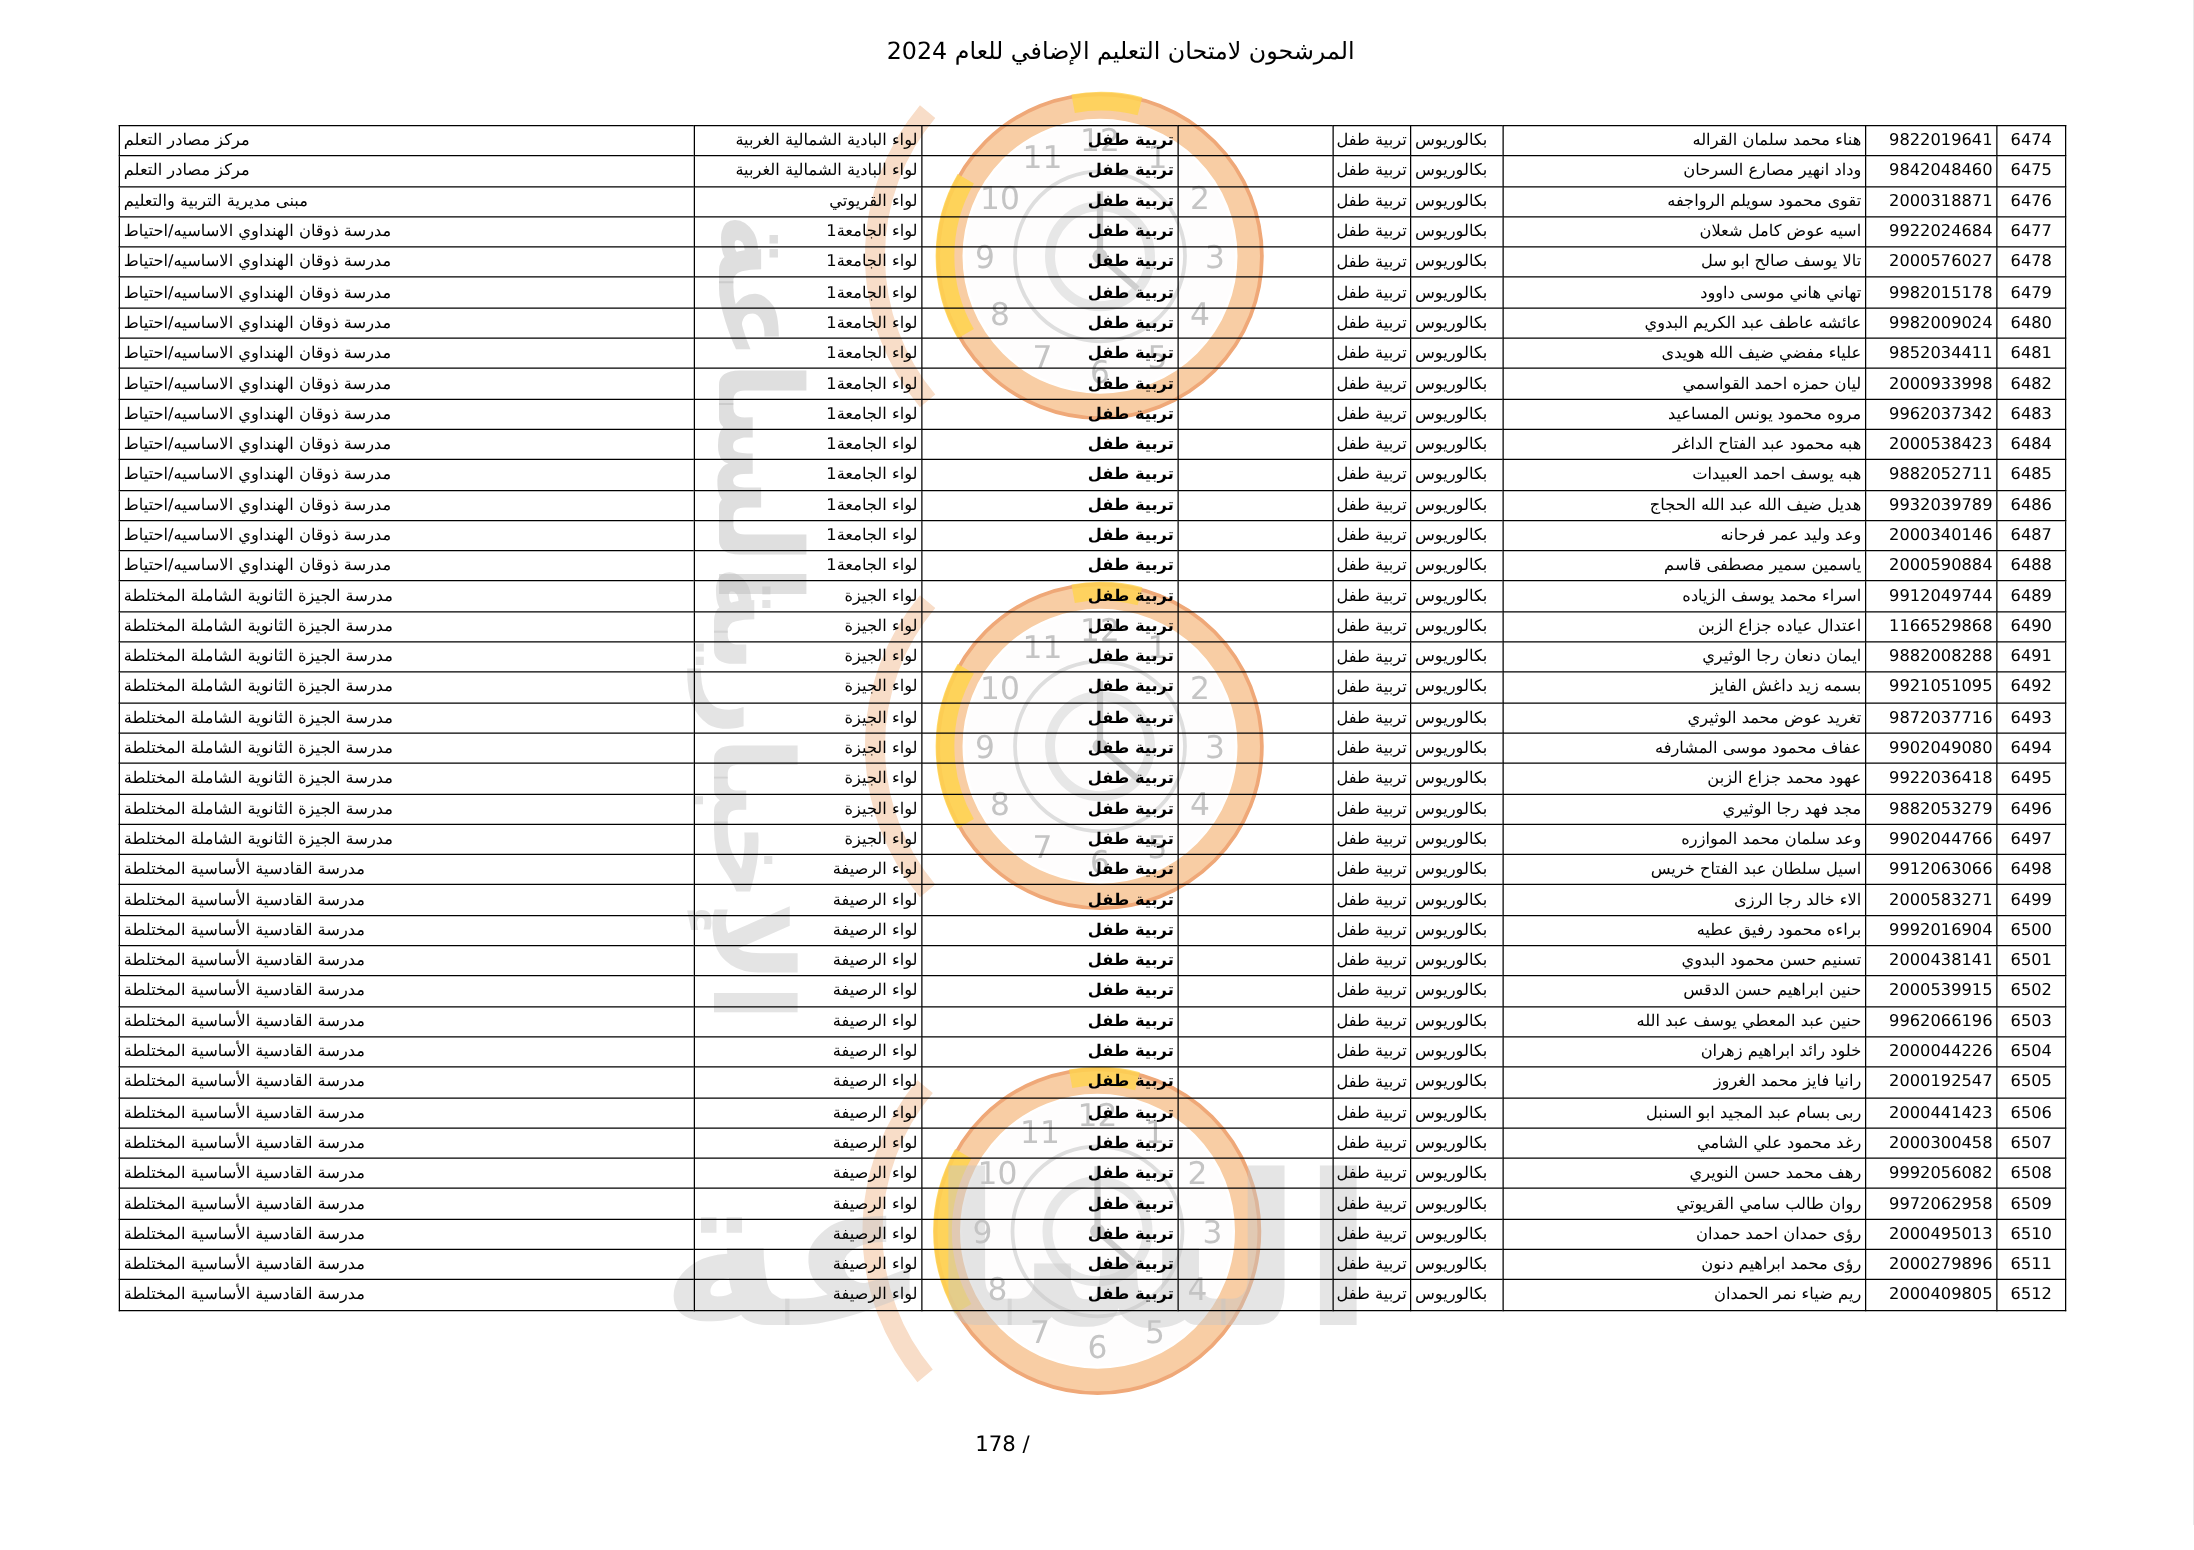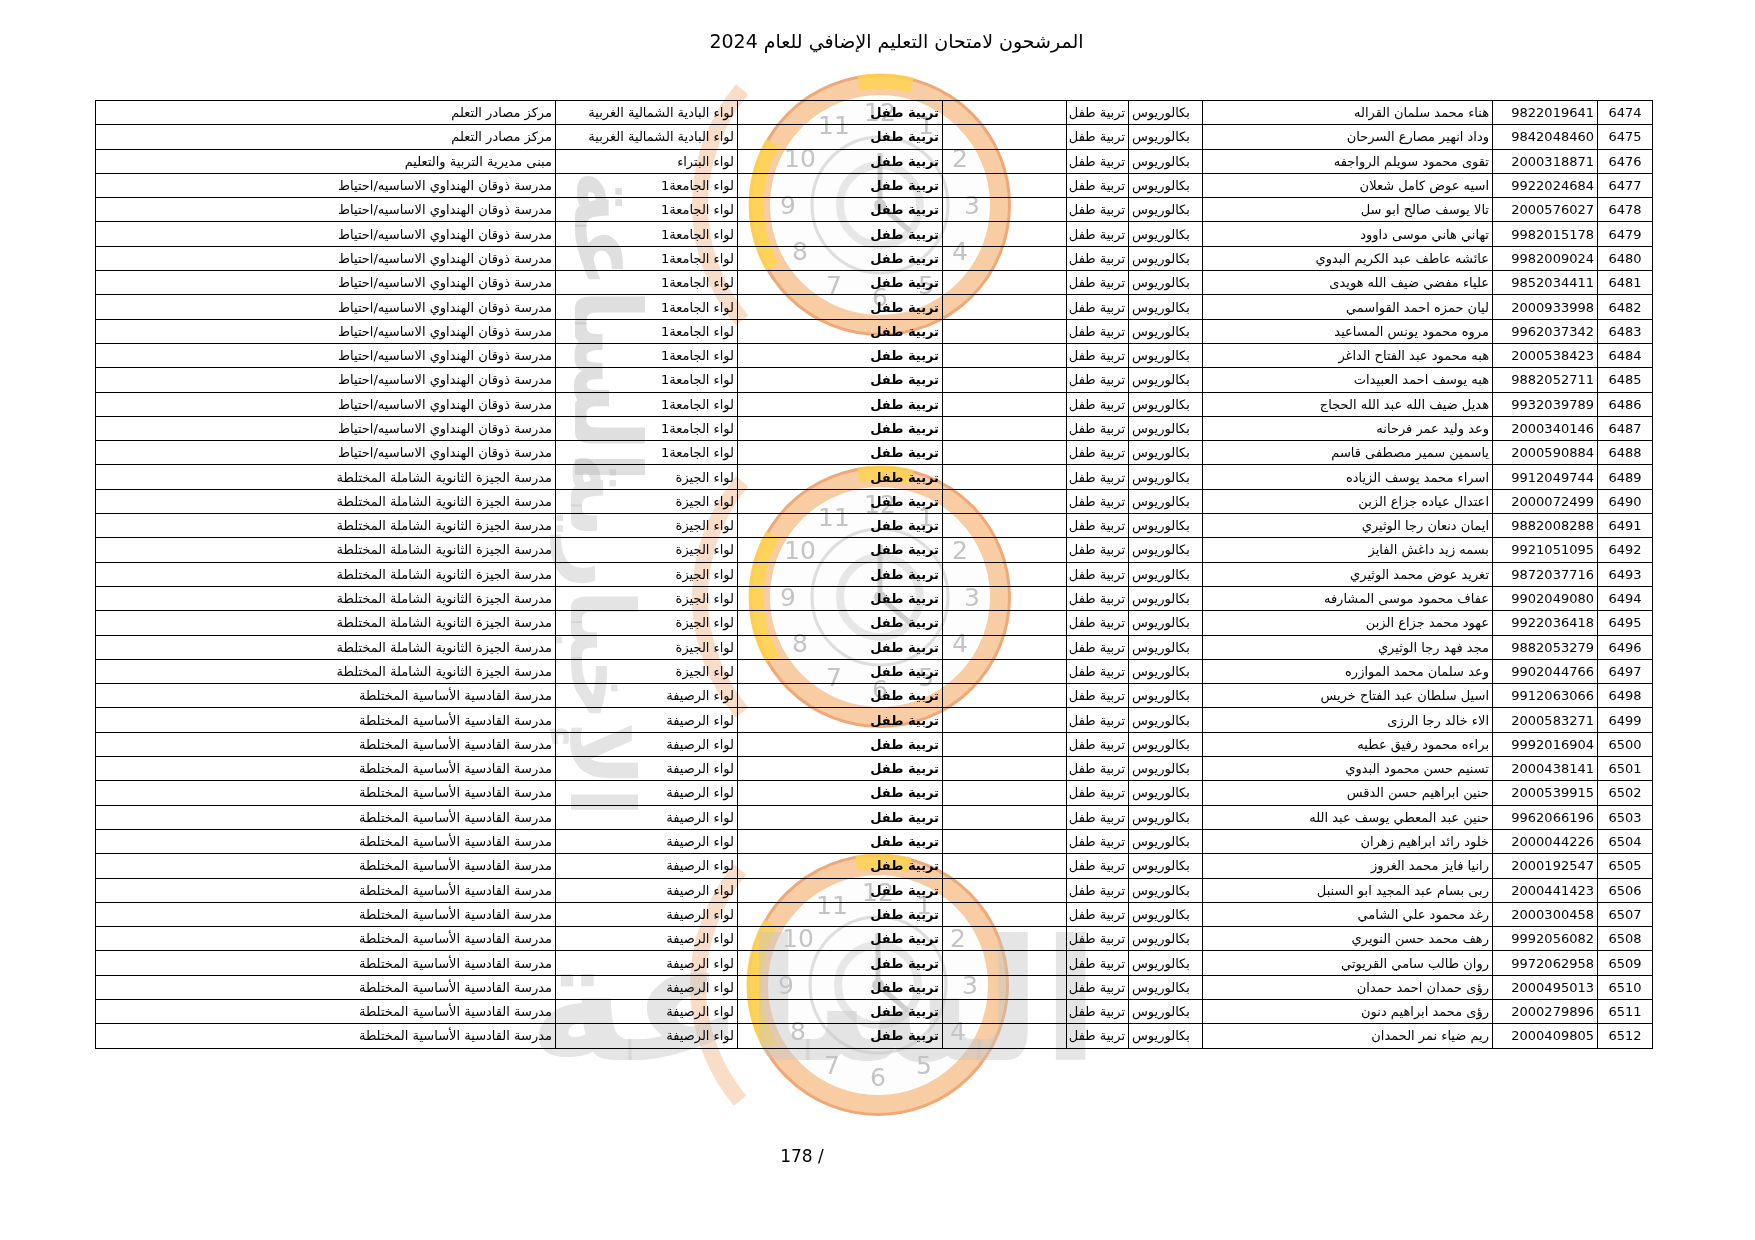--- a/index.html
+++ b/index.html
@@ -36,21 +36,21 @@
     background:transparent;
   }
   td.serial-cell{text-align:center; font-size:15px;}
   td.id-cell{text-align:right; font-size:15px; padding-left:5px;}
   td.name-cell{text-align:right; font-size:13.5px;}
   td.qual-cell{text-align:left;}
   td.spec-cell{text-align:right; padding:0 2px;}
   td.blank-cell{}
   td.exam-cell{text-align:right; font-weight:bold; padding-left:4px; padding-right:26px;}
   td.district-cell{text-align:right;}
-  td.school-cell{text-align:right; padding-right:4px;}
+  td.school-cell{text-align:left; padding-right:4px;}
 </style>
 </head>
 <body>
 
 <div class="page">
 
   <div class="watermark">
     <svg width="0" height="0" style="position:absolute">
       <defs>
         <g id="clockface">
@@ -134,21 +134,21 @@
           <td class="school-cell">مركز مصادر التعلم</td>
         </tr>
         <tr>
           <td class="serial-cell">6476</td>
           <td class="id-cell">2000318871</td>
           <td class="name-cell">تقوى محمود سويلم الرواجفه</td>
           <td class="qual-cell">بكالوريوس</td>
           <td class="spec-cell">تربية طفل</td>
           <td class="blank-cell"></td>
           <td class="exam-cell">تربية طفل</td>
-          <td class="district-cell">لواء البتراء</td>
+          <td class="district-cell">لواء القريوتي</td>
           <td class="school-cell">مبنى مديرية التربية والتعليم</td>
         </tr>
         <tr>
           <td class="serial-cell">6477</td>
           <td class="id-cell">9922024684</td>
           <td class="name-cell">اسيه عوض كامل شعلان</td>
           <td class="qual-cell">بكالوريوس</td>
           <td class="spec-cell">تربية طفل</td>
           <td class="blank-cell"></td>
           <td class="exam-cell">تربية طفل</td>
@@ -282,21 +282,21 @@
           <td class="name-cell">اسراء محمد يوسف الزياده</td>
           <td class="qual-cell">بكالوريوس</td>
           <td class="spec-cell">تربية طفل</td>
           <td class="blank-cell"></td>
           <td class="exam-cell">تربية طفل</td>
           <td class="district-cell">لواء الجيزة</td>
           <td class="school-cell">مدرسة الجيزة الثانوية الشاملة المختلطة</td>
         </tr>
         <tr>
           <td class="serial-cell">6490</td>
-          <td class="id-cell">2000072499</td>
+          <td class="id-cell">1166529868</td>
           <td class="name-cell">اعتدال عياده جزاع الزبن</td>
           <td class="qual-cell">بكالوريوس</td>
           <td class="spec-cell">تربية طفل</td>
           <td class="blank-cell"></td>
           <td class="exam-cell">تربية طفل</td>
           <td class="district-cell">لواء الجيزة</td>
           <td class="school-cell">مدرسة الجيزة الثانوية الشاملة المختلطة</td>
         </tr>
         <tr>
           <td class="serial-cell">6491</td>

